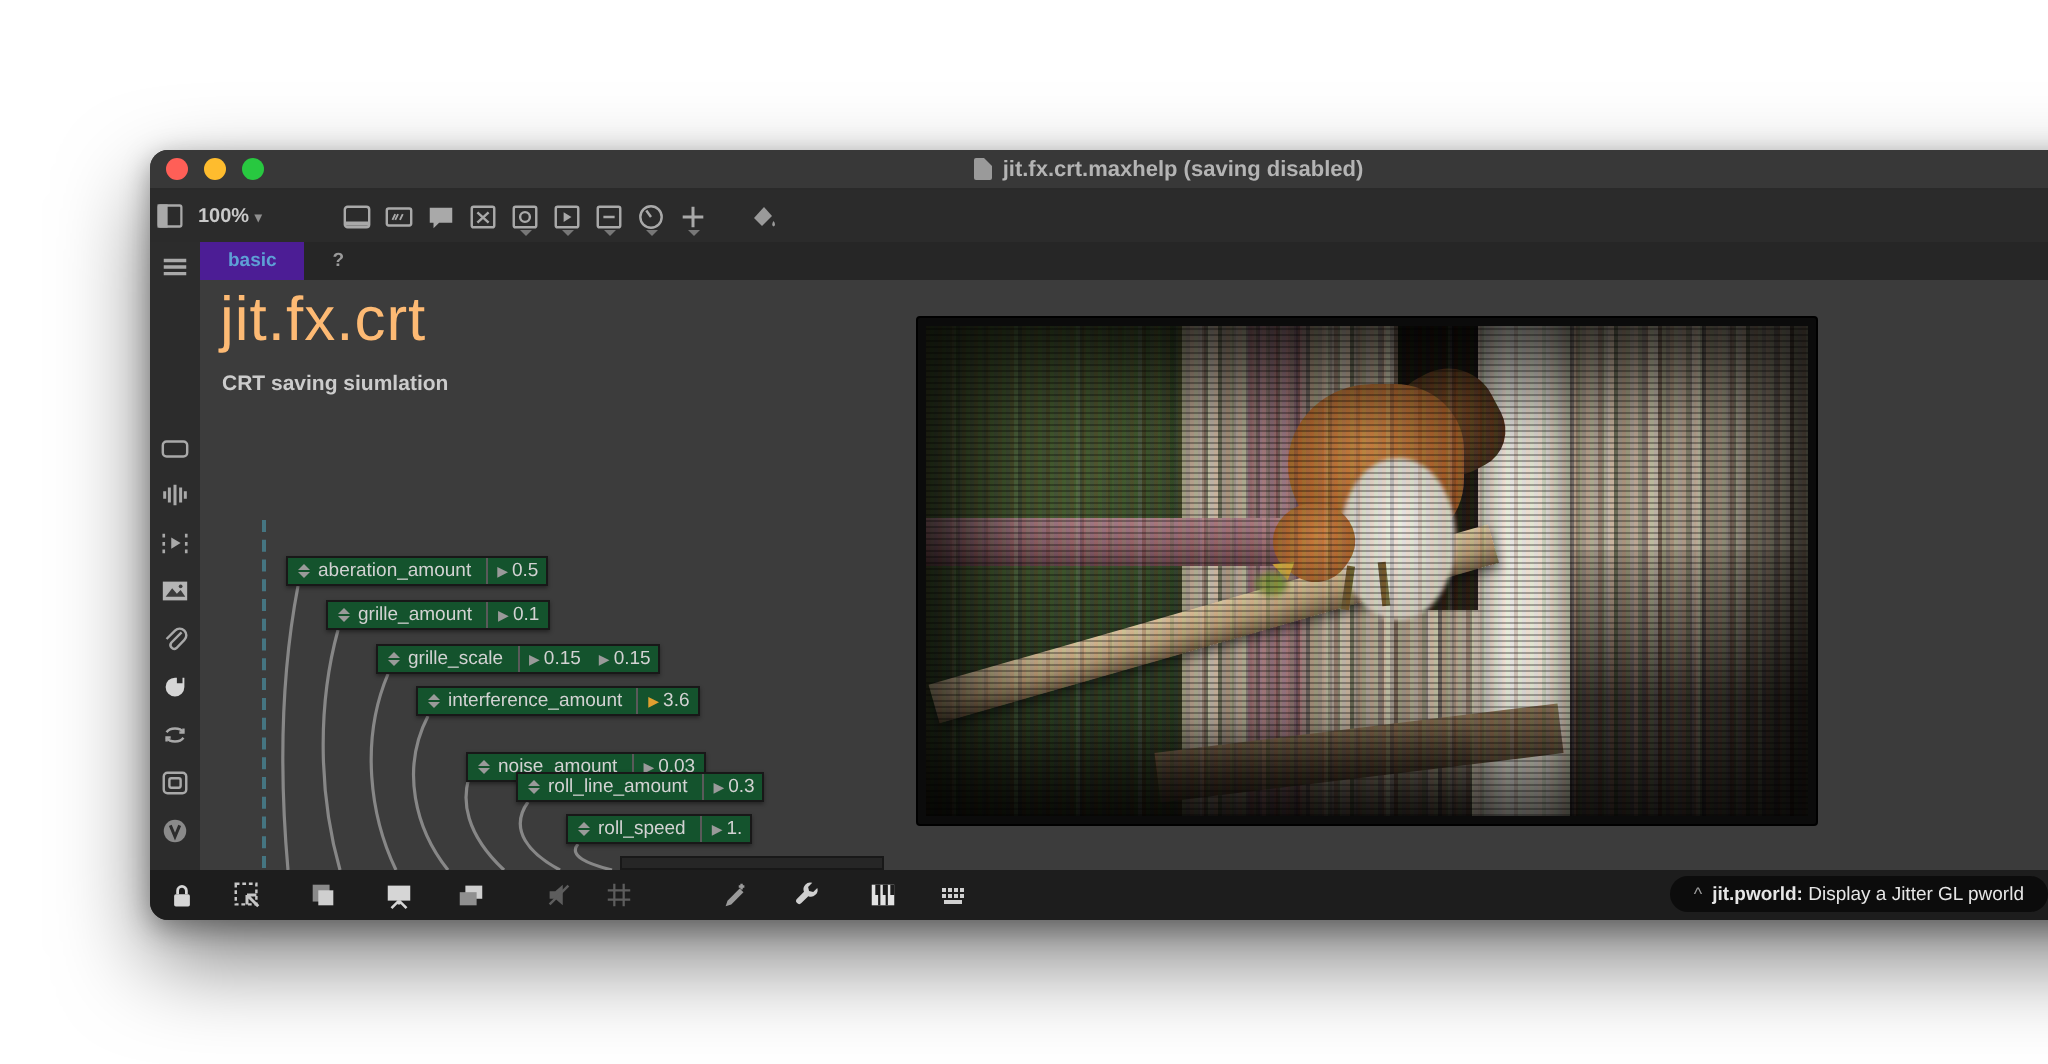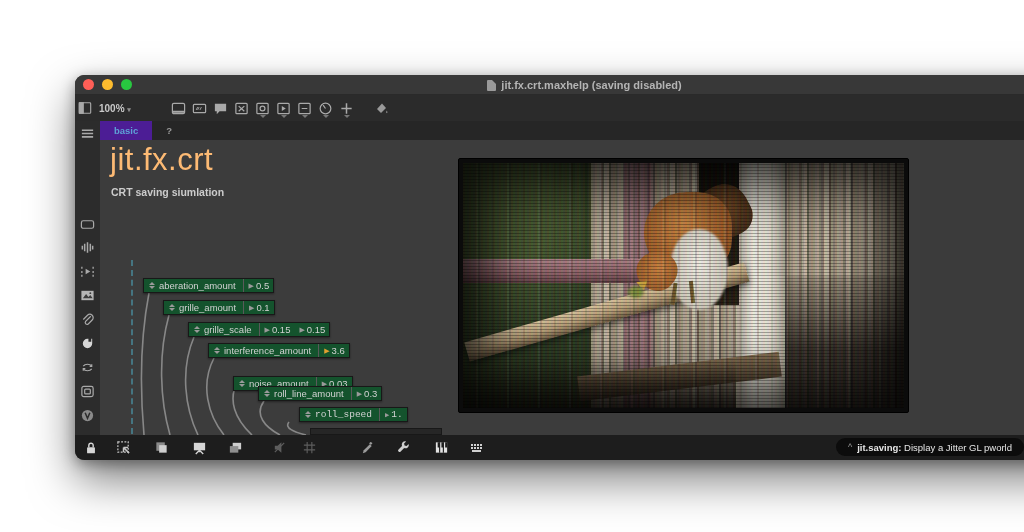--- a/index.html
+++ b/index.html
@@ -356,21 +356,21 @@
         </div>
         <div class="param" style="left: 158px; top: 246px;">
           <span class="spin">
             <i class="u"></i>
             <i class="d"></i>
           </span>
           <span class="plabel">roll_line_amount</span>
           <span class="pdivider"></span>
           <span class="pval"><span class="varrow">▶</span>0.3</span>
         </div>
-        <div class="param" style="left: 199px; top: 267px; font-family: Liberation Mono, monospace;">
+        <div class="param" style="left: 183px; top: 267px;">
           <span class="spin">
             <i class="u"></i>
             <i class="d"></i>
           </span>
           <span class="plabel">roll_speed</span>
           <span class="pdivider"></span>
           <span class="pval"><span class="varrow">▶</span>1.</span>
         </div>
       </div>
     <div class="sliver"></div>
@@ -529,21 +529,21 @@
             <rect x="5" y="7" width="2" height="2"></rect>
             <rect x="8" y="7" width="2" height="2"></rect>
             <rect x="11" y="7" width="2" height="2"></rect>
             <rect x="3" y="10" width="9" height="2"></rect>
           </g>
         </svg>
       </span>
 
     <div class="pill">
       <span class="caret">^</span>
-      <span><b>jit.saving:</b> <span>Display a Jitter GL pworld</span></span>
+      <span><b>jit.pworld:</b> <span>Display a Jitter GL pworld</span></span>
     </div>
     <div class="playbtn">
         <i></i>
       </div>
     <span class="icn pwr">
         <svg width="16" height="16" viewBox="0 0 16 16" style="stroke:#b5b5b5;stroke-width:1.7">
           <path d="M5 4.2 a5.3 5.3 0 1 0 6 0"></path>
           <line x1="8" y1="1.8" x2="8" y2="7"></line>
         </svg>
       </span>

